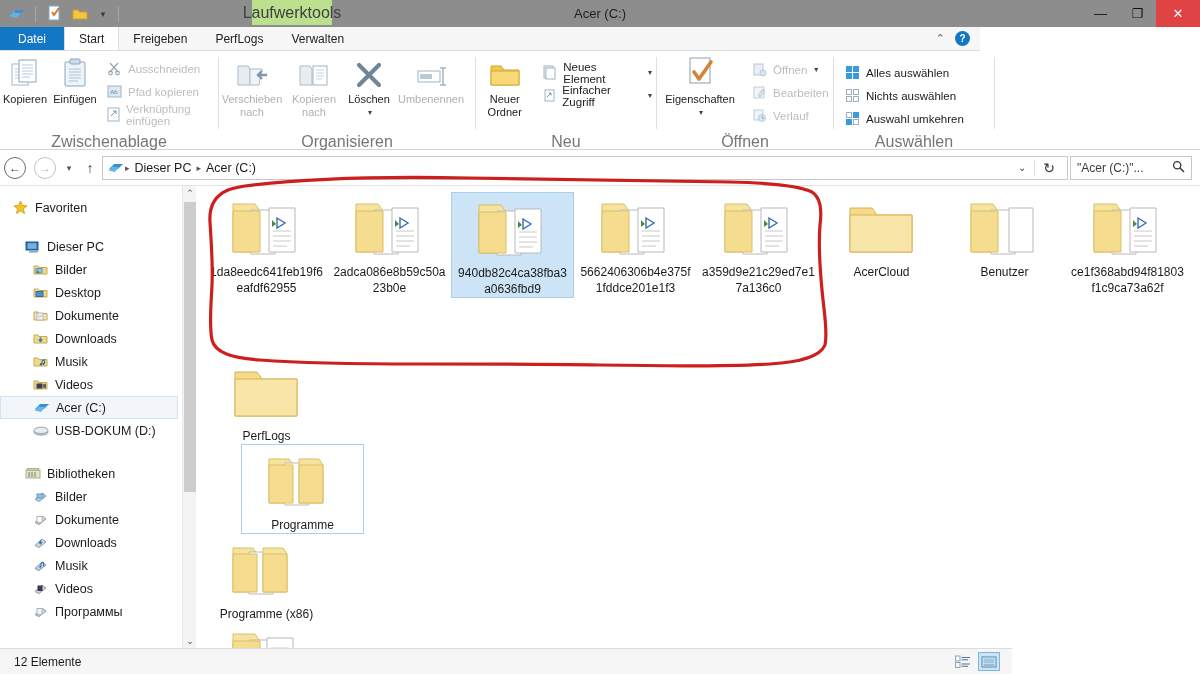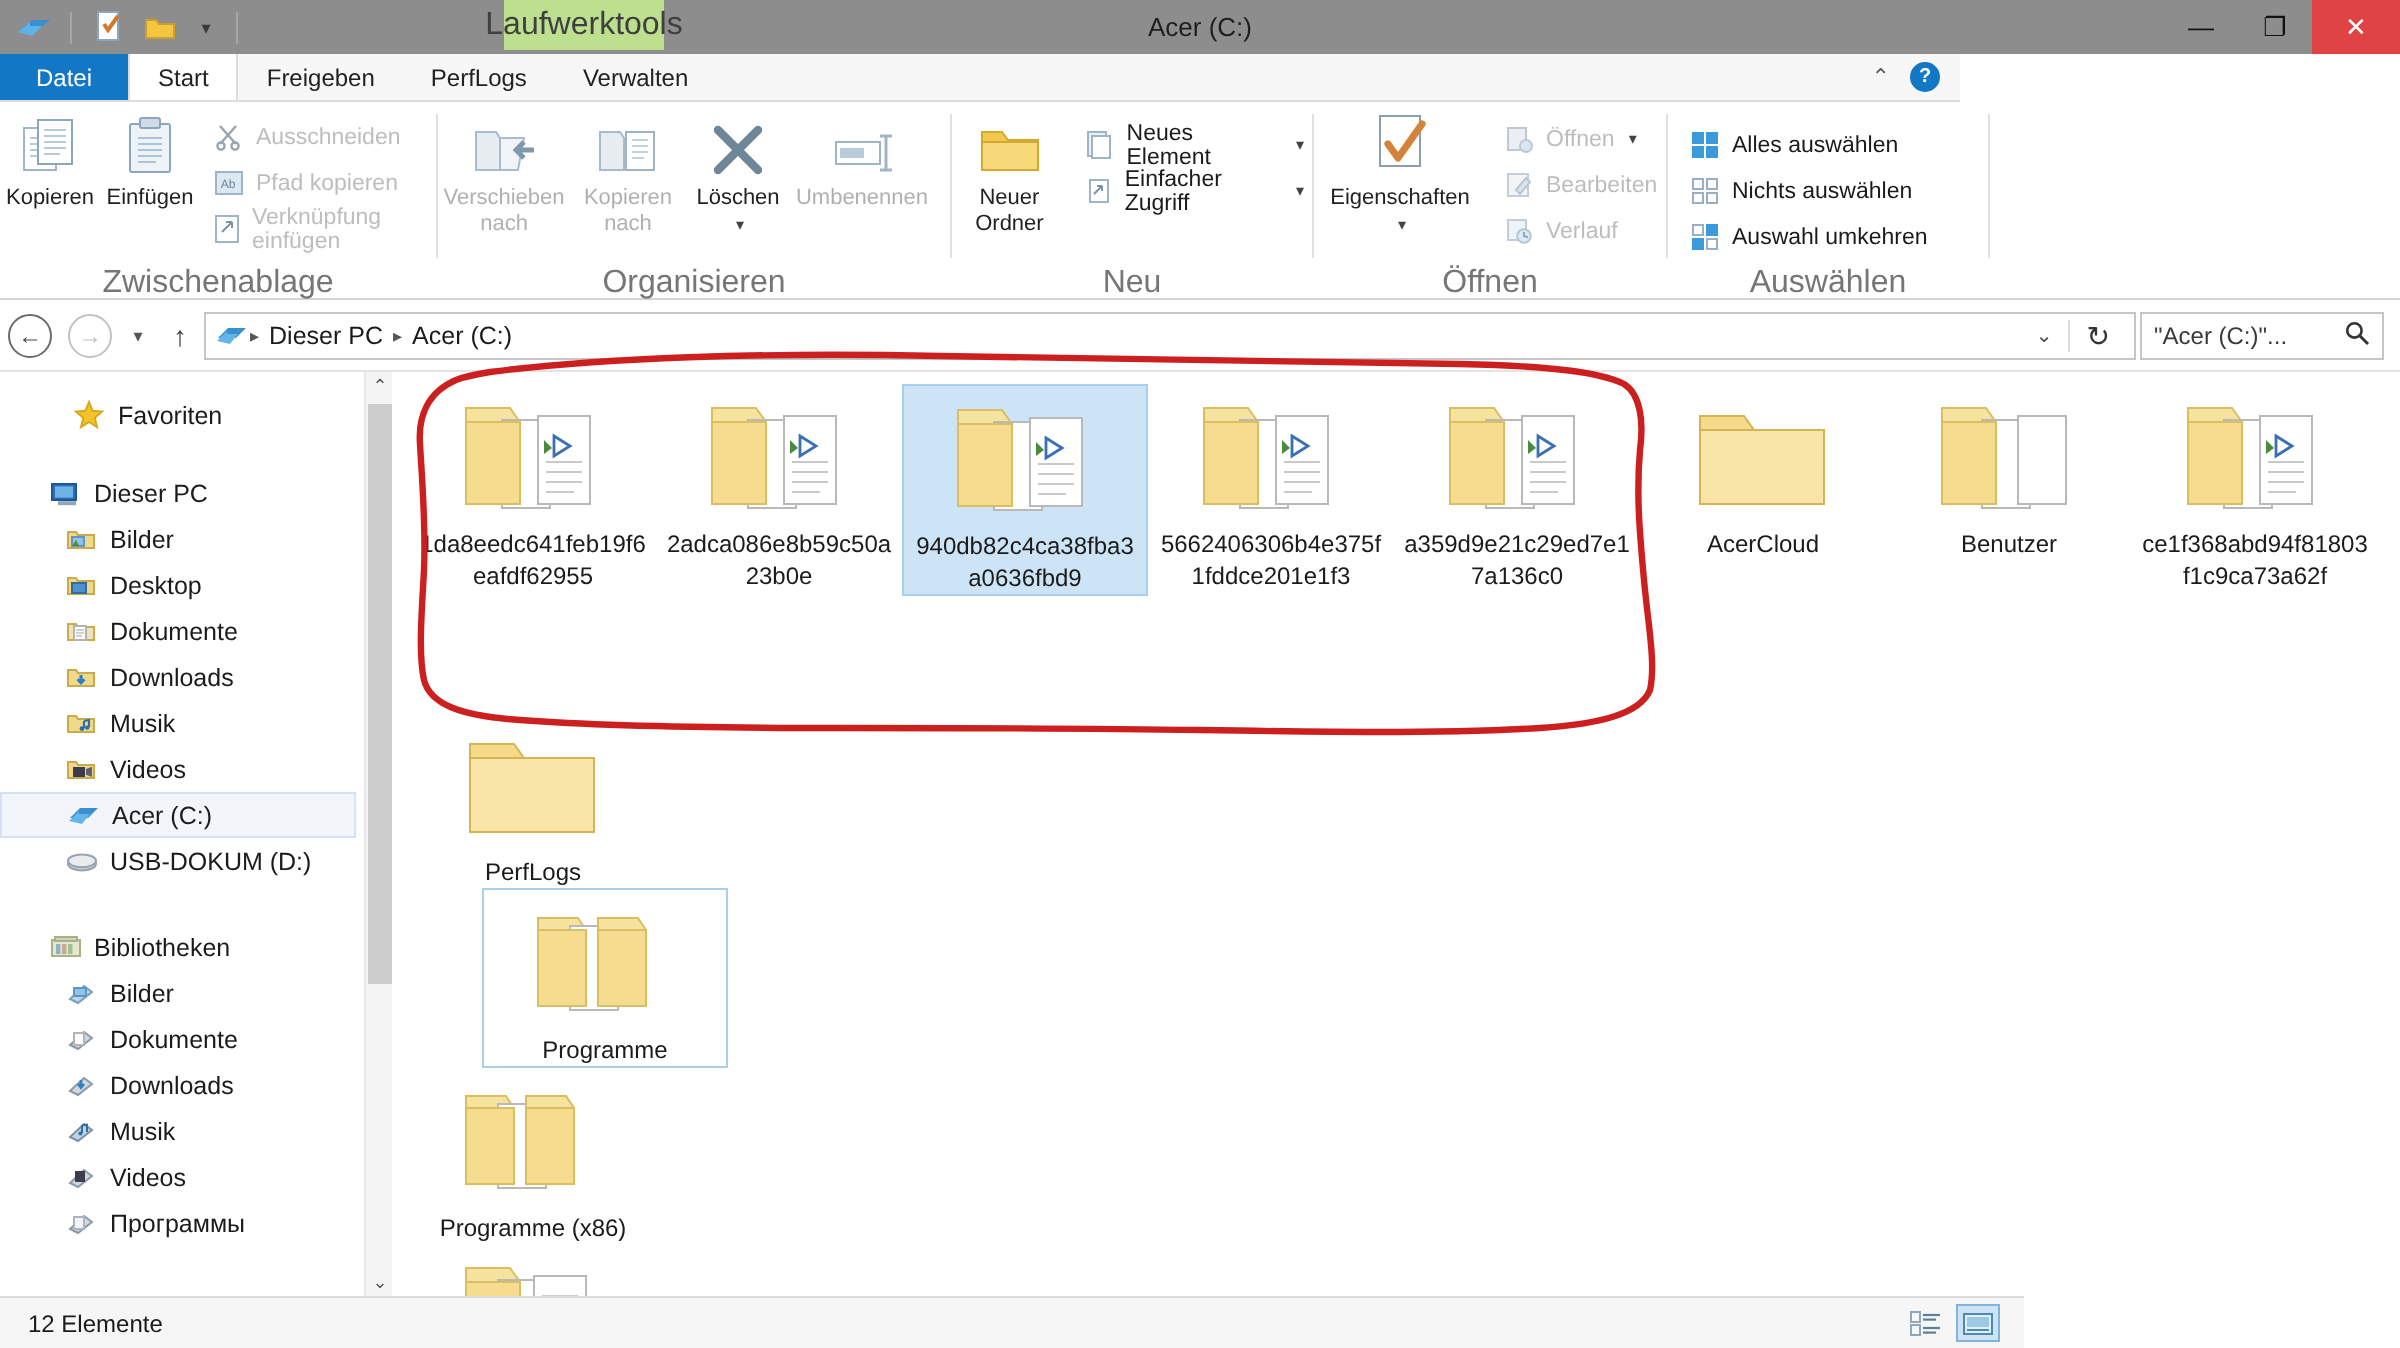--- a/index.html
+++ b/index.html
@@ -511,21 +511,21 @@
       <svg width="13" height="13" viewBox="0 0 13 13">
           <circle cx="5.2" cy="5.2" r="3.6" fill="none" stroke="#333" stroke-width="1.3"></circle>
           <line x1="8" y1="8" x2="12" y2="12" stroke="#333" stroke-width="1.5"></line>
         </svg>
     </span>
   </div>
 </div>
 
 <div class="nav">
   <div class="navgap"></div>
-  <div class="navitem" style="padding-left:36px">
+  <div class="navitem" style="padding-left:12px">
     <span class="nico">
       <svg width="15" height="15" viewBox="0 0 15 15">
           <path d="M7.5 1 L9.3 5.4 L14 5.8 L10.4 8.9 L11.5 13.5 L7.5 11 L3.5 13.5 L4.6 8.9 L1 5.8 L5.7 5.4 Z" fill="#f3c32c" stroke="#d9a91c"></path>
         </svg>
     </span>
     <span>Favoriten</span>
   </div>
 
   <div class="navgap" style="height:16px"></div>
   <div class="navitem" style="padding-left:24px">

